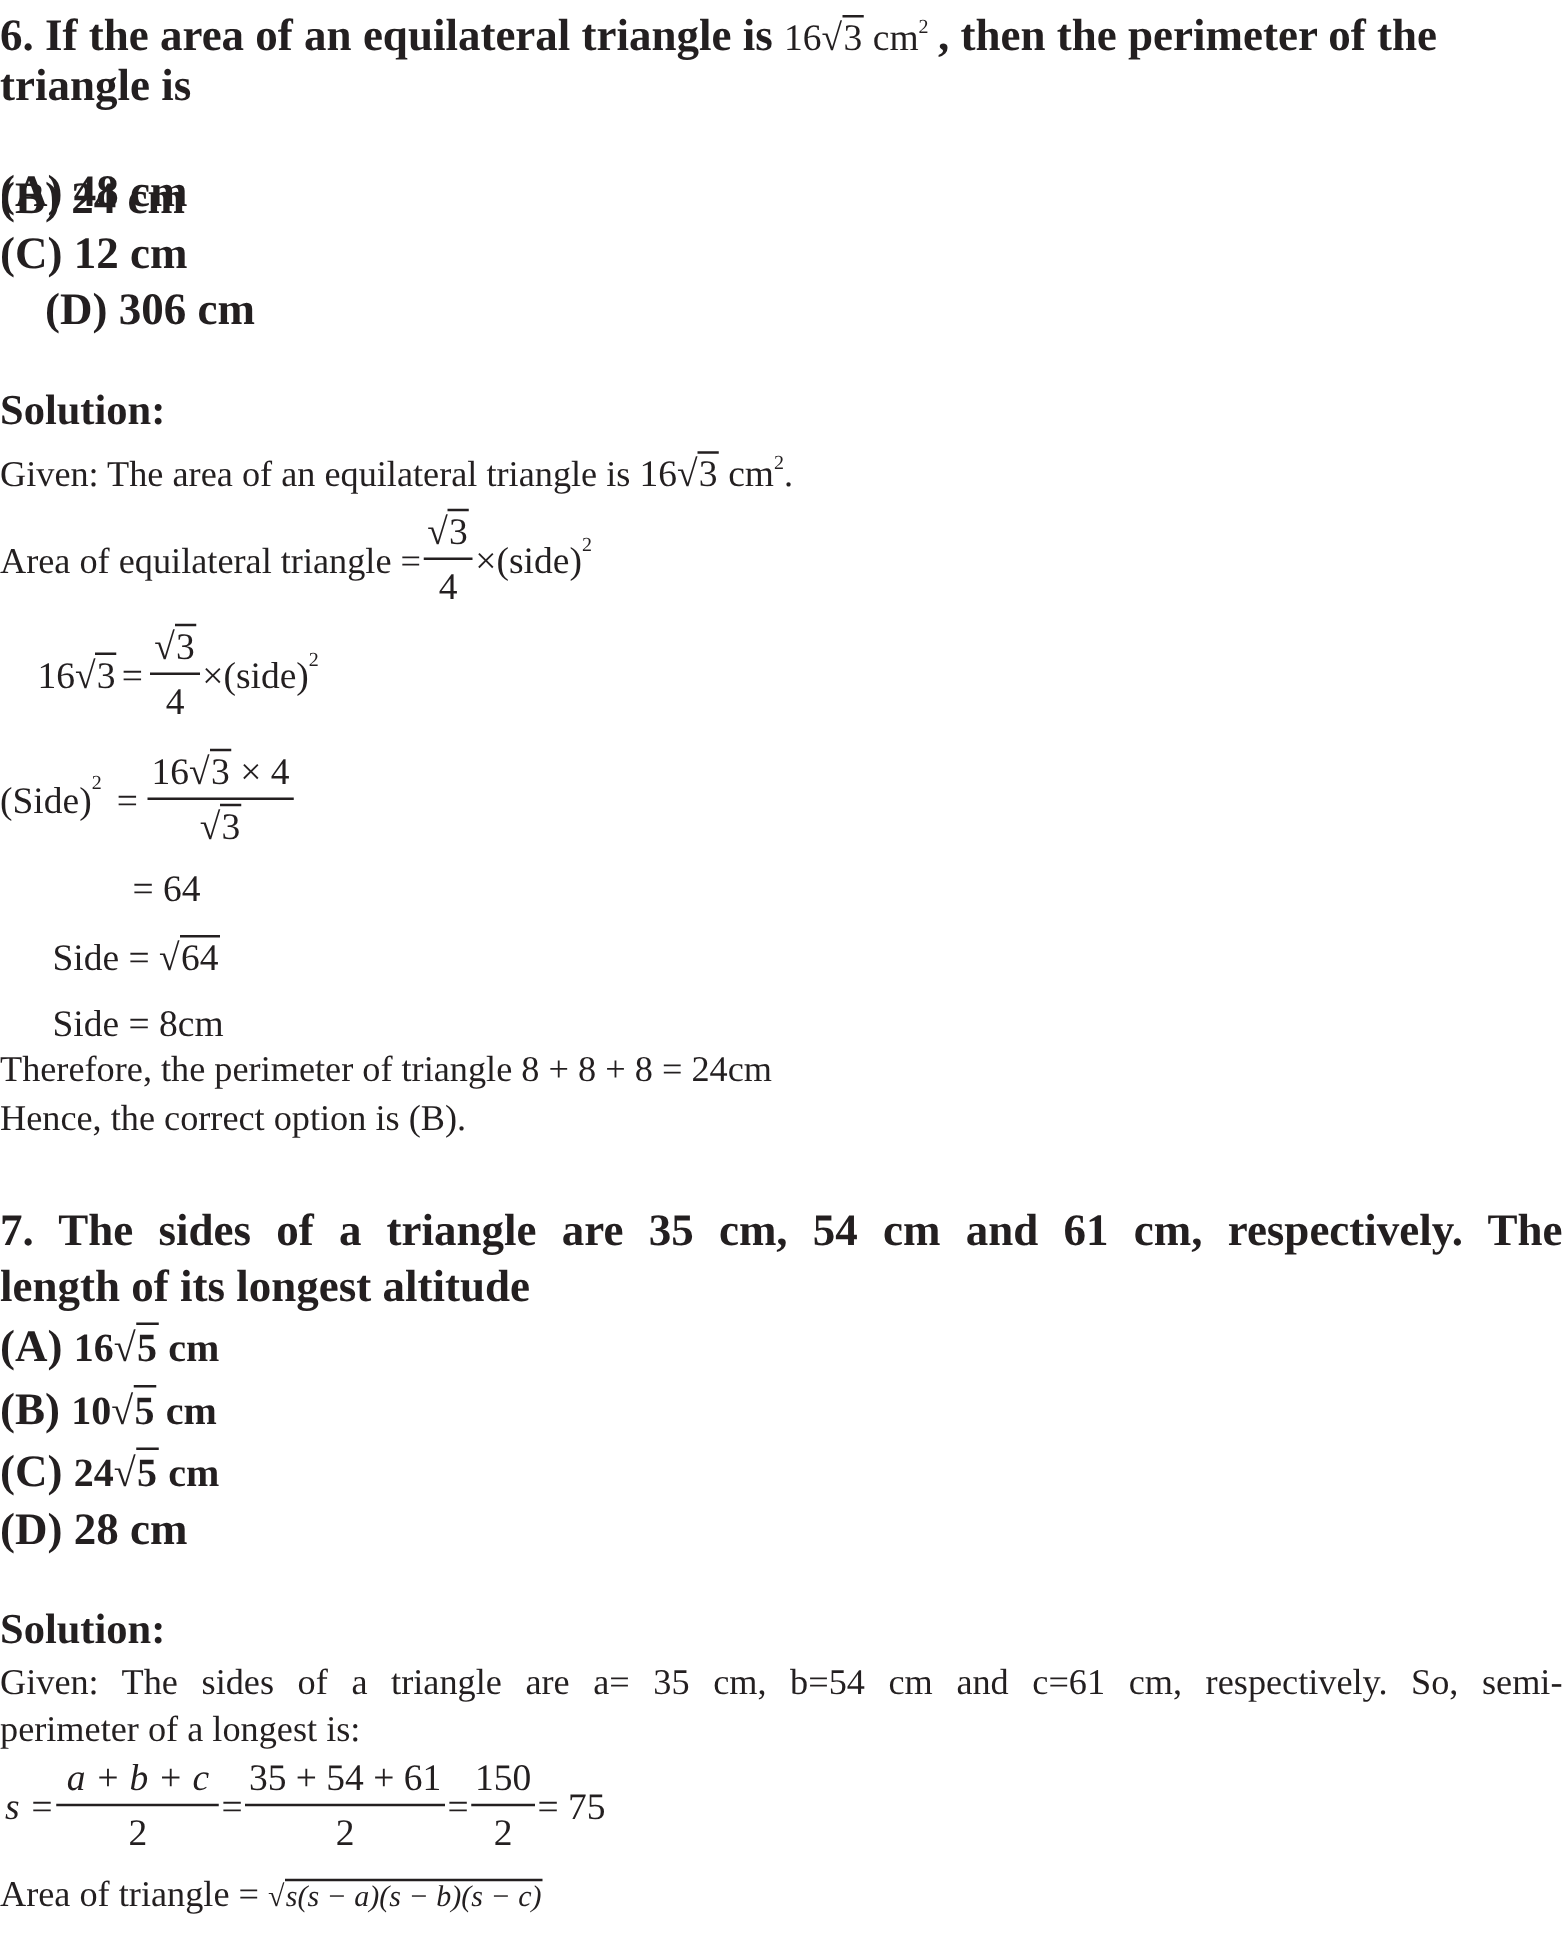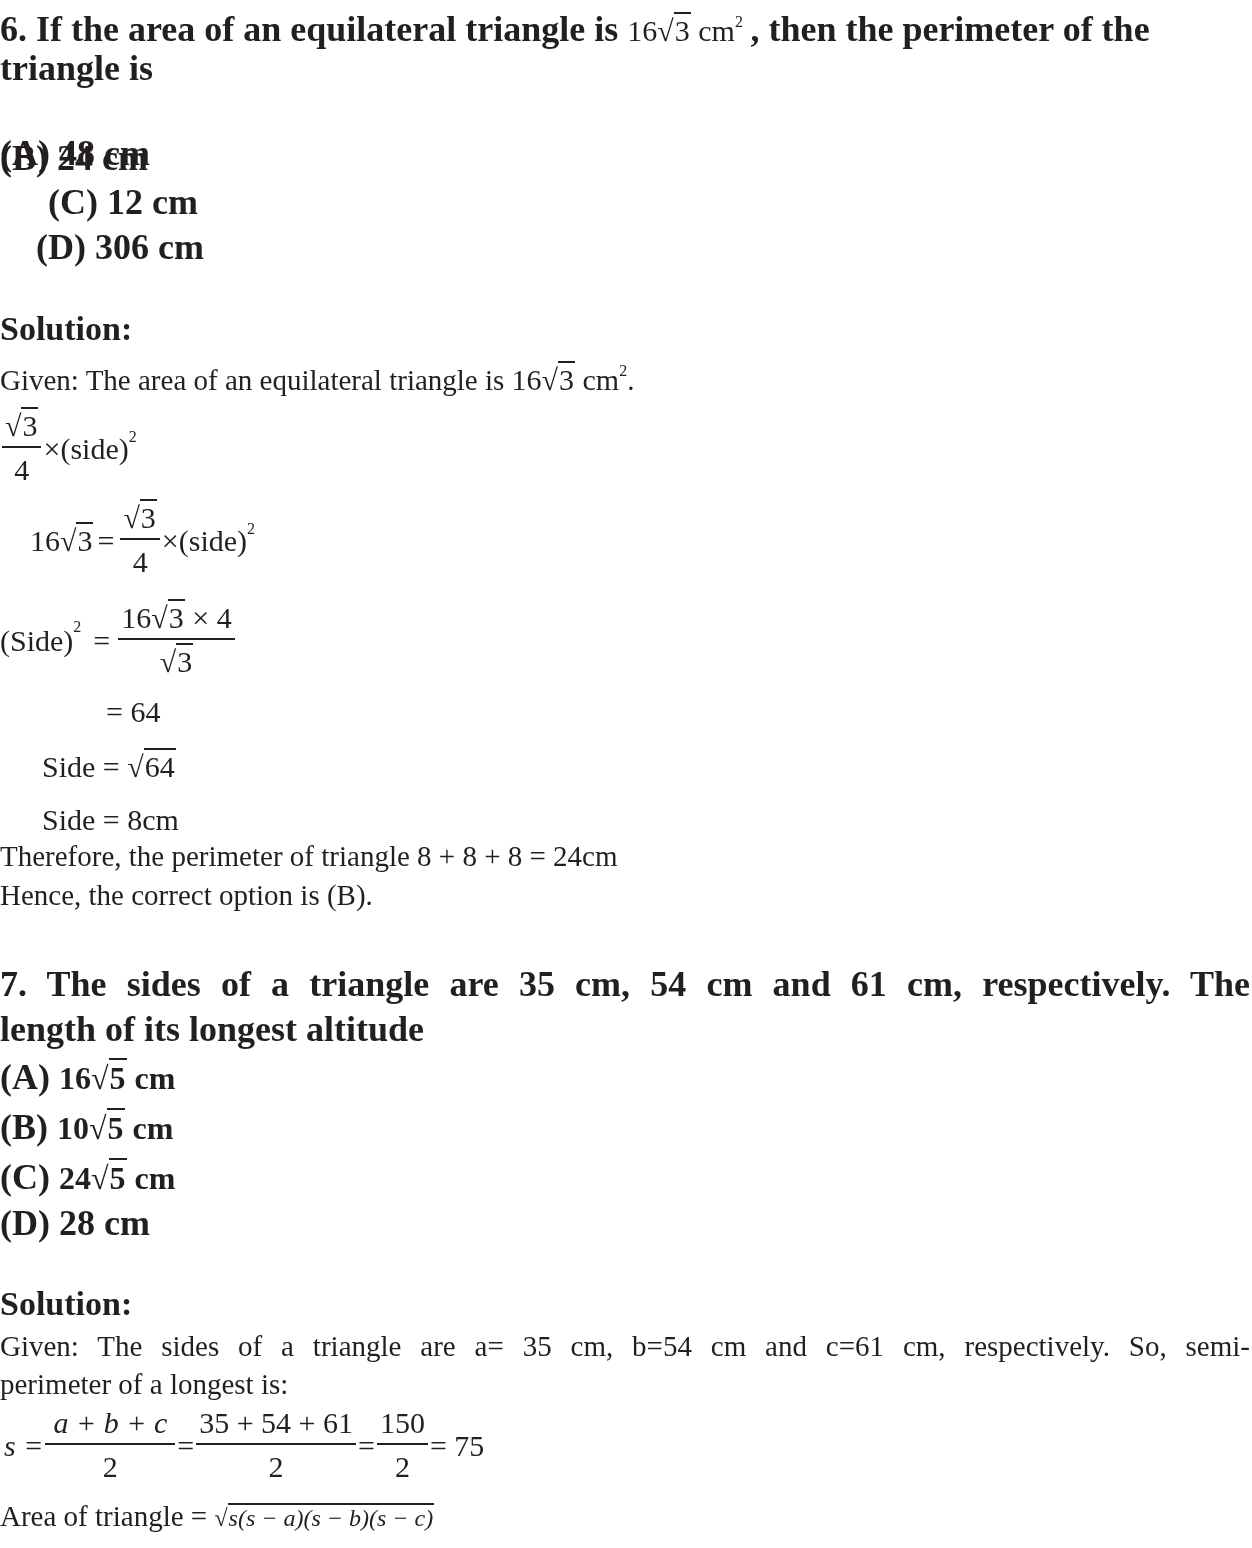--- a/index.html
+++ b/index.html
@@ -34,38 +34,39 @@
 <div class="abs q" style="left:0;top:46px;">triangle is</div>
 
 <div class="abs opt" style="left:0;top:91px;margin-top:40px;">
   <span>(A)</span>
   <span>48 cm</span>
 </div>
 <div class="abs opt" style="left:0;top:136px;">
   <span>(B)</span>
   <span>24 cm</span>
 </div>
-<div class="abs opt" style="left:0;top:180px;padding-left:48px;">
+<div class="abs opt" style="left:0;top:180px;">
   <span>(C)</span>
   <span>12 cm</span>
 </div>
 <div class="abs opt" style="left:0;top:225px;padding-left:36px;">
   <span>(D)</span>
   <span>306 cm</span>
 </div>
 
 <div class="abs sol-h" style="left:0;top:310px;">Solution:</div>
 
 <div class="abs txt" style="left:0;top:362px;">
   <span>Given: The area of an equilateral triangle is</span>
   <span class="math"><span>16</span><span class="sqrt">√<span class="rad">3</span></span>
   <span>cm</span><span class="sq">2</span></span><span>.</span>
 </div>
 
 <div class="abs txt" style="left:0;top:408px;display:flex;align-items:center;">
+  <span>Area of equilateral triangle =</span>
   <span class="frac math">
     <span class="num"><span class="sqrt">√<span class="rad">3</span></span></span>
     <span class="den">4</span>
   </span>
   <span class="math">×</span>
   <span class="math">(side)</span>
     <span class="sq" style="align-self:flex-start;margin-top:20px;">2</span>
 </div>
 
 <div class="abs math" style="left:30px;top:500px;display:flex;align-items:center;">

